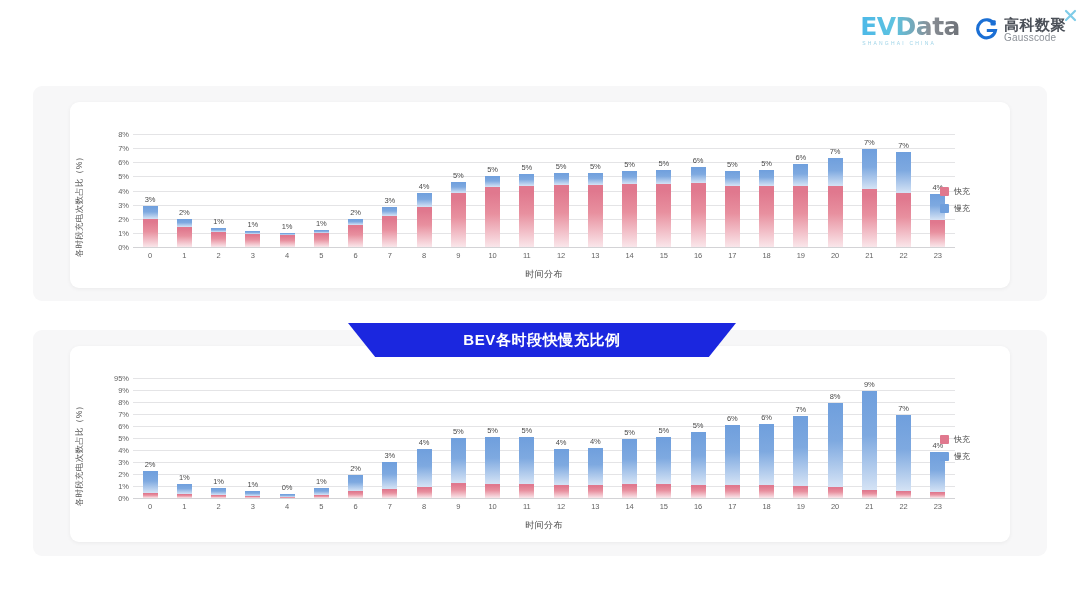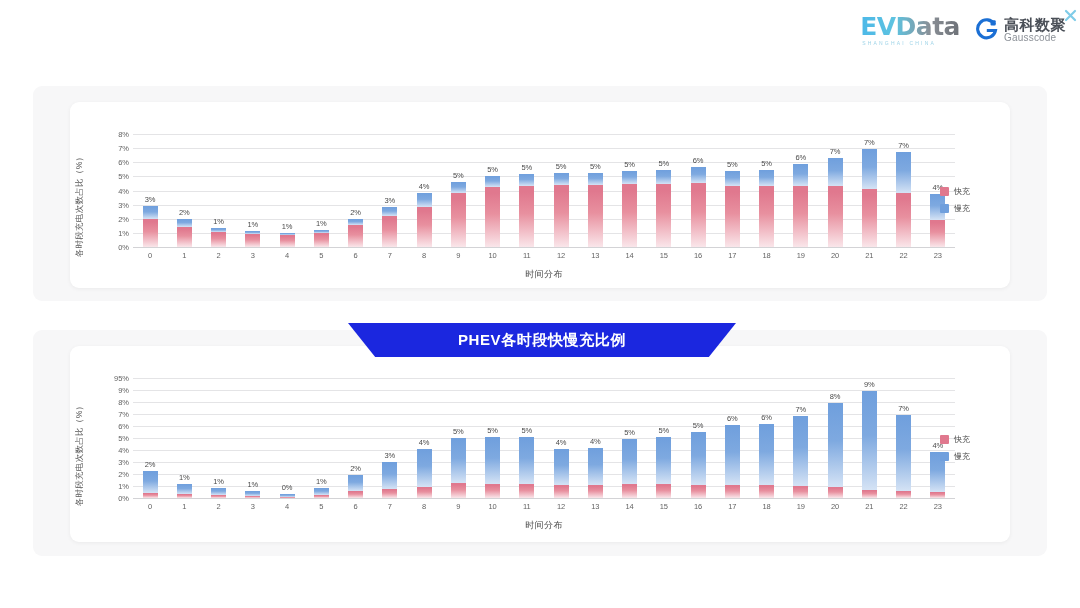--- a/index.html
+++ b/index.html
@@ -401,21 +401,21 @@
     <div class="legend-item">
       <span class="legend-swatch" style="background:#6f9fdd"></span>
       <span class="legend-text">慢充</span>
     </div>
   </div>
 
   <div class="panel" id="panel-phev">
     <div class="card" id="card-phev"></div>
   </div>
   <div class="banner" id="banner-phev">
-    <span class="banner-title">PHEV各时段快慢充比例</span>
+    <span class="banner-title">BEV各时段快慢充比例</span>
   </div>
 
   <div class="chart-wrap" id="chart-phev">
     <div class="ylabel">
       <span>各时段充电次数占比（%）</span>
     </div>
     <div class="plot">
       <div class="gridlines" id="grid-phev">
           <div class="gridline base" style="top: 100%;"></div>
           <div class="gridline" style="top: 90%;"></div>

